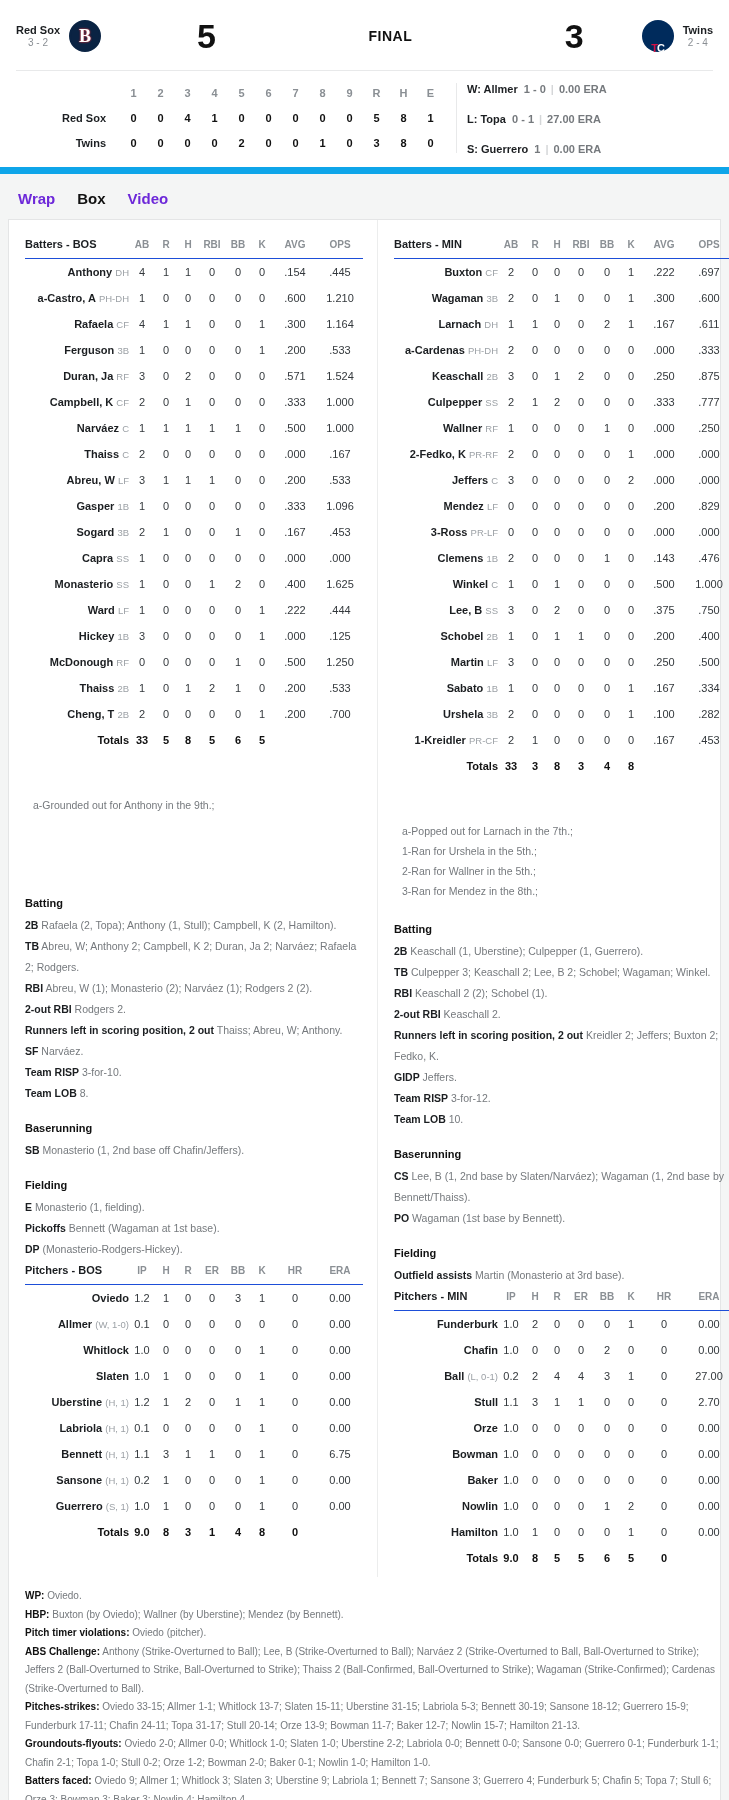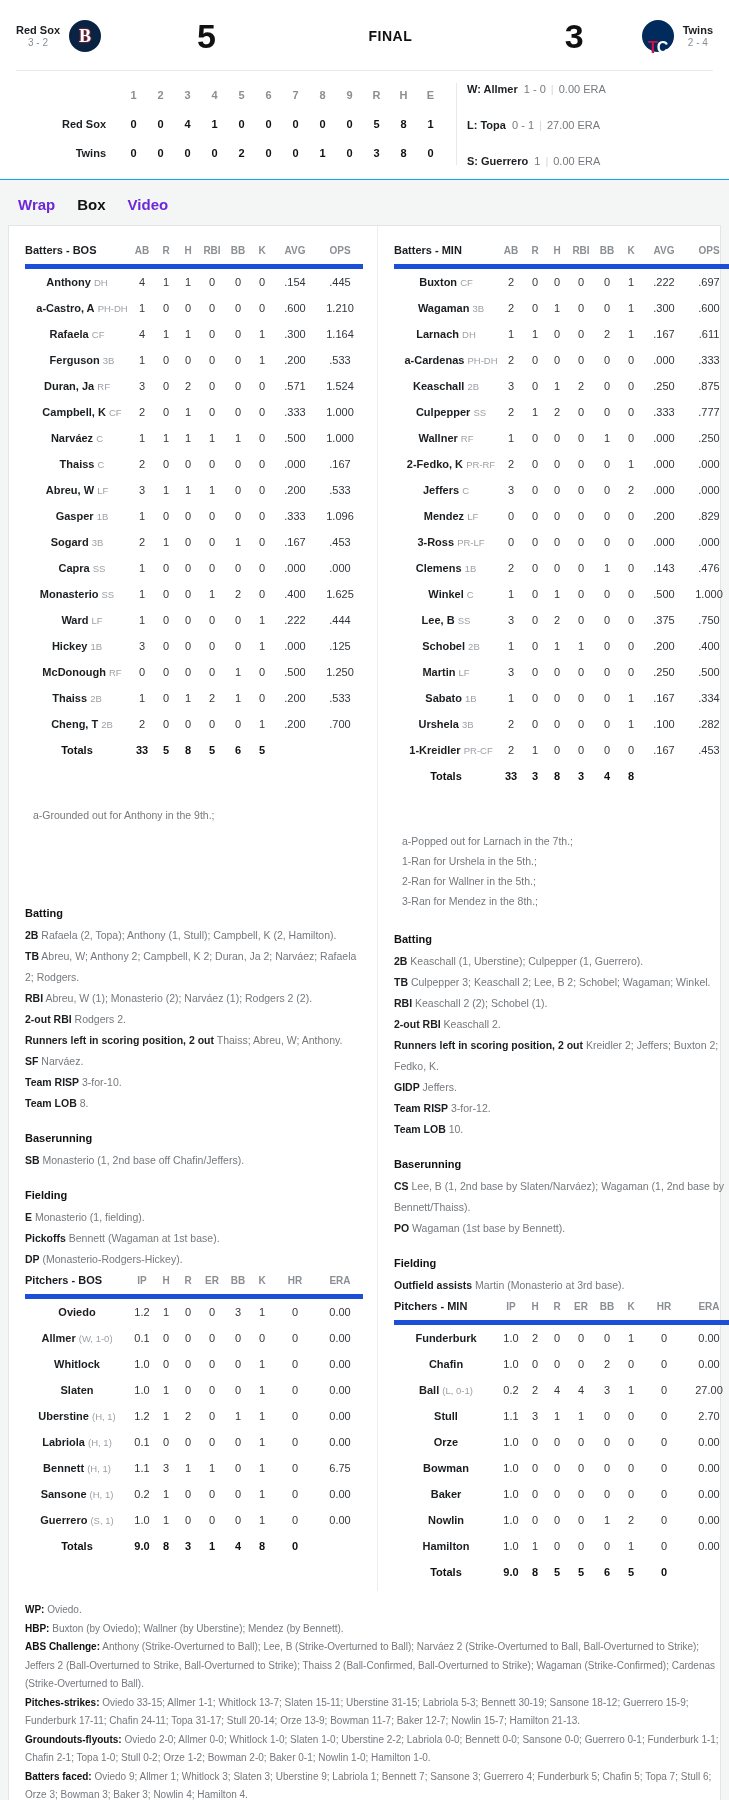--- a/index.html
+++ b/index.html
@@ -4,63 +4,63 @@
 <style>
   * { box-sizing: border-box; margin: 0; padding: 0; }
   html,body { width: 729px; }
   body {
     font-family: "Liberation Sans", sans-serif;
     background: #f4f5f5;
     color: #1b1e21;
     -webkit-font-smoothing: antialiased;
   }
   
-  .sb-card { background: #fff; border-bottom: 1px solid #0ea5e9; padding: 10px 16px 12px; }
+  .sb-card { background: #fff; border-bottom: 7px solid #0ea5e9; padding: 10px 16px 12px; }
   .sb-top { display: flex; align-items: center; height: 52px; }
   .team-block { display: flex; align-items: center; gap: 9px; }
   .team-txt { text-align: center; }
   .team-name { font-size: 11px; font-weight: 700; color: #1b1e21; }
   .team-rec { font-size: 10px; color: #8a8f94; margin-top: 1px; }
   .logo { width: 32px; height: 32px; border-radius: 50%; display: flex; align-items: center; justify-content: center; flex-shrink: 0; }
   .logo-bos { background: #0a2343; border: 2px solid #0a2343; }
   .logo-bos span { color: #ffffff; font-family: "Liberation Serif", serif; font-weight: 700; font-size: 18px; text-shadow: 0 0 2px #bd3039, 0 0 2px #bd3039; }
   .logo-min { background: #002b5c; }
-  .logo-min span { color: #fff; font-size: 16px; font-weight: 700; letter-spacing: -1px; margin-top: 24px; }
+  .logo-min span { color: #fff; font-size: 11px; font-weight: 700; letter-spacing: -1px; margin-top: 24px; }
   .logo-min .t-red { color: #d31145; }
   .sb-center { flex: 1; display: flex; align-items: center; justify-content: space-between; padding: 0 58px 0 96px; }
   .sb-score { font-size: 34px; font-weight: 700; color: #111; }
   .sb-final { font-size: 14px; font-weight: 700; letter-spacing: .5px; color: #111; }
   .sb-divider { border: none; border-top: 1px solid #e8e9ea; margin: 8px 0 10px; }
   
   .ls-wrap { display: flex; align-items: stretch; }
   .ls-table { border-collapse: collapse; }
   .ls-table td, .ls-table th { font-size: 11px; text-align: center; width: 27px; padding: 4px 0; }
   .ls-table .ls-team { width: 104px; text-align: right; padding-right: 14px; font-weight: 700; color: #1b1e21; }
   .ls-head td { color: #8a8f94; font-weight: 700; }
   .ls-row td { color: #111; font-weight: 700; }
   .ls-vline { width: 1px; background: #e8e9ea; margin: 2px 10px 2px 12px; }
-  .decisions { display: flex; flex-direction: column; justify-content: center; gap: 24px; padding-top: 2px; }
+  .decisions { display: flex; flex-direction: column; justify-content: center; gap: 18px; padding-top: 2px; font-weight: bold; }
   .dec-line { font-size: 11px; color: #75797d; white-space: nowrap; }
   .dec-line b { color: #1b1e21; }
   .dec-sep { color: #d4d6d8; padding: 0 5px; }
   
   .tabs { display: flex; gap: 22px; padding: 16px 18px 12px; }
   .tab { font-size: 15px; font-weight: 700; color: #6d28d9; cursor: pointer; }
   .tab.active { color: #111; }
   
   .main-card { background: #fff; border: 1px solid #e4e5e6; margin: 0 8px 10px; }
   .two-col { display: grid; grid-template-columns: 1fr 1fr; }
   .col-l { border-right: 1px solid #eceded; padding: 14px 14px 6px 16px; }
   .col-r { padding: 14px 14px 6px 16px; }
   
   table.stat { width: 100%; border-collapse: collapse; table-layout: fixed; }
-  table.stat th { font-size: 10px; color: #8a8f94; font-weight: 700; text-align: center; padding: 4px 0 8px; border-bottom: 5px solid #1d4ed8; }
+  table.stat th { font-size: 10px; color: #8a8f94; font-weight: 700; text-align: center; padding: 4px 0 8px; border-bottom: 1px solid #1d4ed8; }
   table.stat th.name { text-align: left; font-size: 11px; color: #1b1e21; width: 104px; }
   table.stat td { font-size: 11px; color: #33383c; text-align: center; padding: 7px 0; }
-  table.stat td.name { text-align: center; white-space: nowrap; overflow: hidden; }
+  table.stat td.name { text-align: right; white-space: nowrap; overflow: hidden; }
   table.stat td.name.ind { padding-left: 10px; }
   .nm { font-weight: 700; color: #1b1e21; }
   .pos { font-size: 9.5px; color: #9ca1a6; }
   tr.tot td { font-weight: 700; color: #111; }
   tr.tot td.name { font-weight: 700; }
   col.c-avg { width: 44px; } col.c-ops { width: 46px; }
   col.c-n1 { width: 26px; } col.c-n2 { width: 22px; }
   
   .notes { margin-top: 42px; min-height: 84px; }
   .note-line { font-size: 10.5px; color: #75797d; line-height: 20px; margin-left: 8px; }
@@ -969,19 +969,20 @@
                 <td>0</td>
                 <td></td>
               </tr>
             </tbody>
           </table>
       </div>
     </div>
     <div class="footer" id="footer">
         <p><b>WP:</b> Oviedo.</p>
         <p><b>HBP:</b> Buxton (by Oviedo); Wallner (by Uberstine); Mendez (by Bennett).</p>
+        <p><b>Pitch timer violations:</b> Oviedo (pitcher).</p>
         <p><b>ABS Challenge:</b> Anthony (Strike-Overturned to Ball); Lee, B (Strike-Overturned to Ball); Narváez 2 (Strike-Overturned to Ball, Ball-Overturned to Strike); Jeffers 2 (Ball-Overturned to Strike, Ball-Overturned to Strike); Thaiss 2 (Ball-Confirmed, Ball-Overturned to Strike); Wagaman (Strike-Confirmed); Cardenas (Strike-Overturned to Ball).</p>
         <p><b>Pitches-strikes:</b> Oviedo 33-15; Allmer 1-1; Whitlock 13-7; Slaten 15-11; Uberstine 31-15; Labriola 5-3; Bennett 30-19; Sansone 18-12; Guerrero 15-9; Funderburk 17-11; Chafin 24-11; Topa 31-17; Stull 20-14; Orze 13-9; Bowman 11-7; Baker 12-7; Nowlin 15-7; Hamilton 21-13.</p>
         <p><b>Groundouts-flyouts:</b> Oviedo 2-0; Allmer 0-0; Whitlock 1-0; Slaten 1-0; Uberstine 2-2; Labriola 0-0; Bennett 0-0; Sansone 0-0; Guerrero 0-1; Funderburk 1-1; Chafin 2-1; Topa 1-0; Stull 0-2; Orze 1-2; Bowman 2-0; Baker 0-1; Nowlin 1-0; Hamilton 1-0.</p>
         <p><b>Batters faced:</b> Oviedo 9; Allmer 1; Whitlock 3; Slaten 3; Uberstine 9; Labriola 1; Bennett 7; Sansone 3; Guerrero 4; Funderburk 5; Chafin 5; Topa 7; Stull 6; Orze 3; Bowman 3; Baker 3; Nowlin 4; Hamilton 4.</p>
       </div>
   </div>
 </div>
 
 </body></html>

